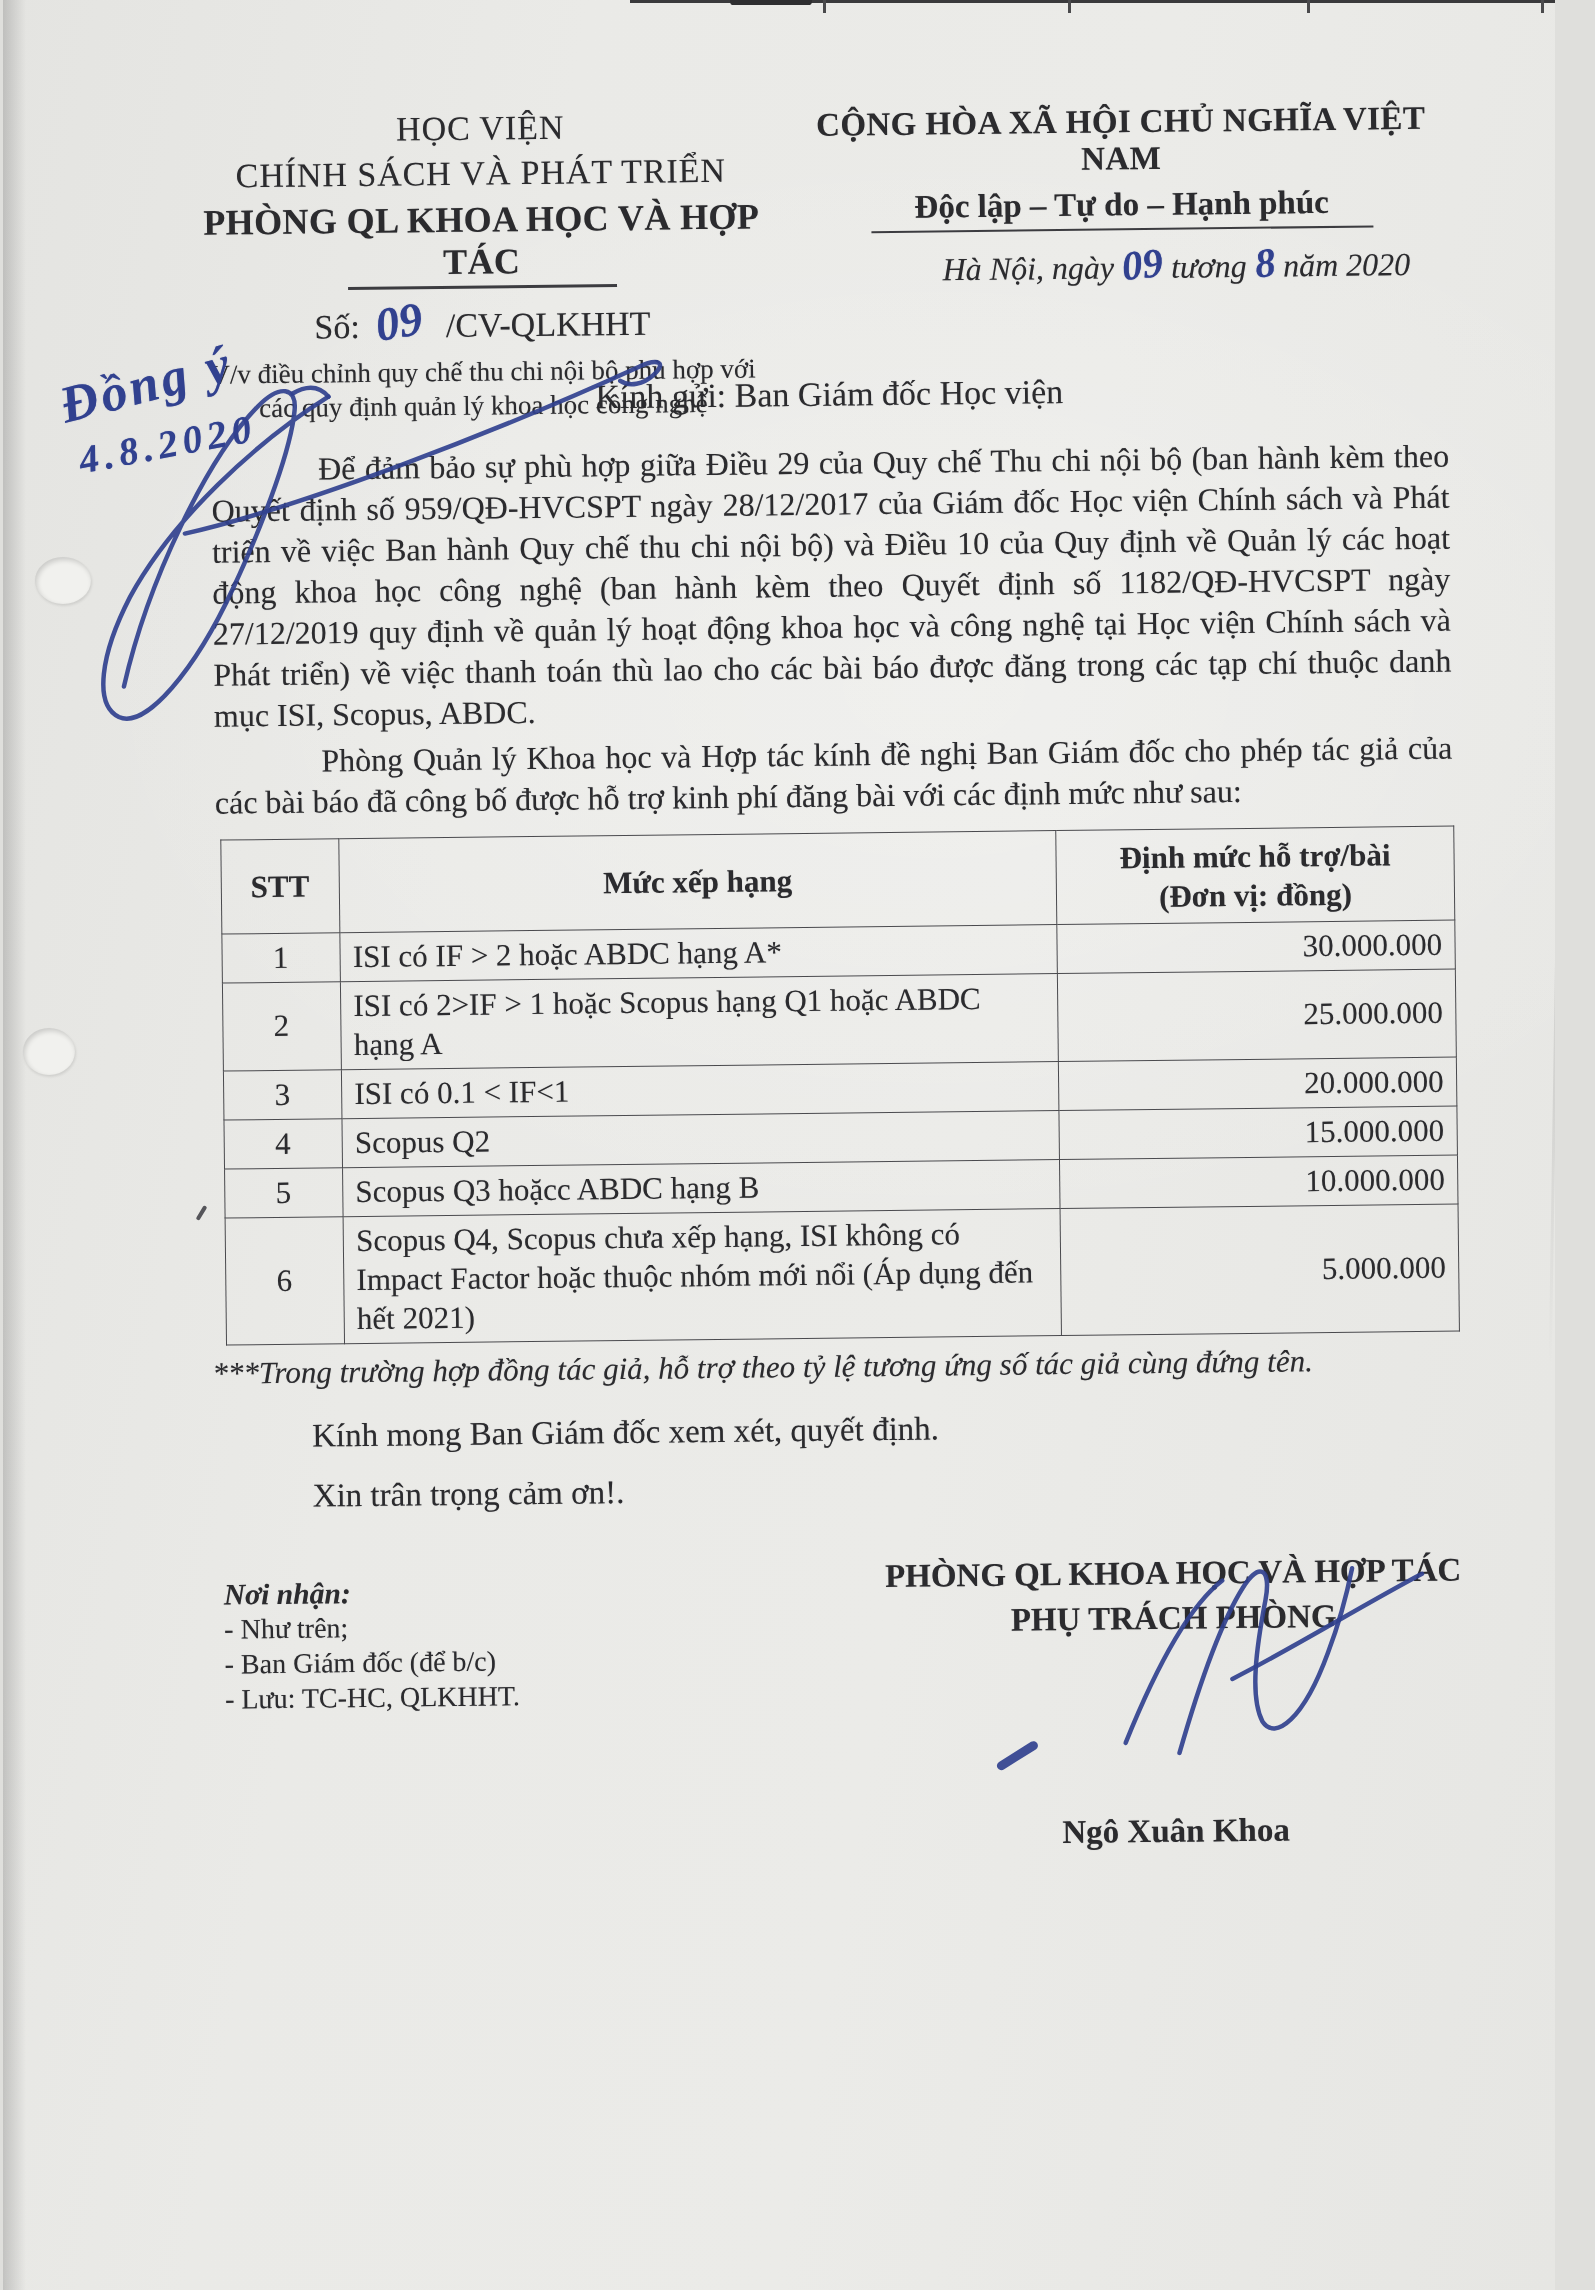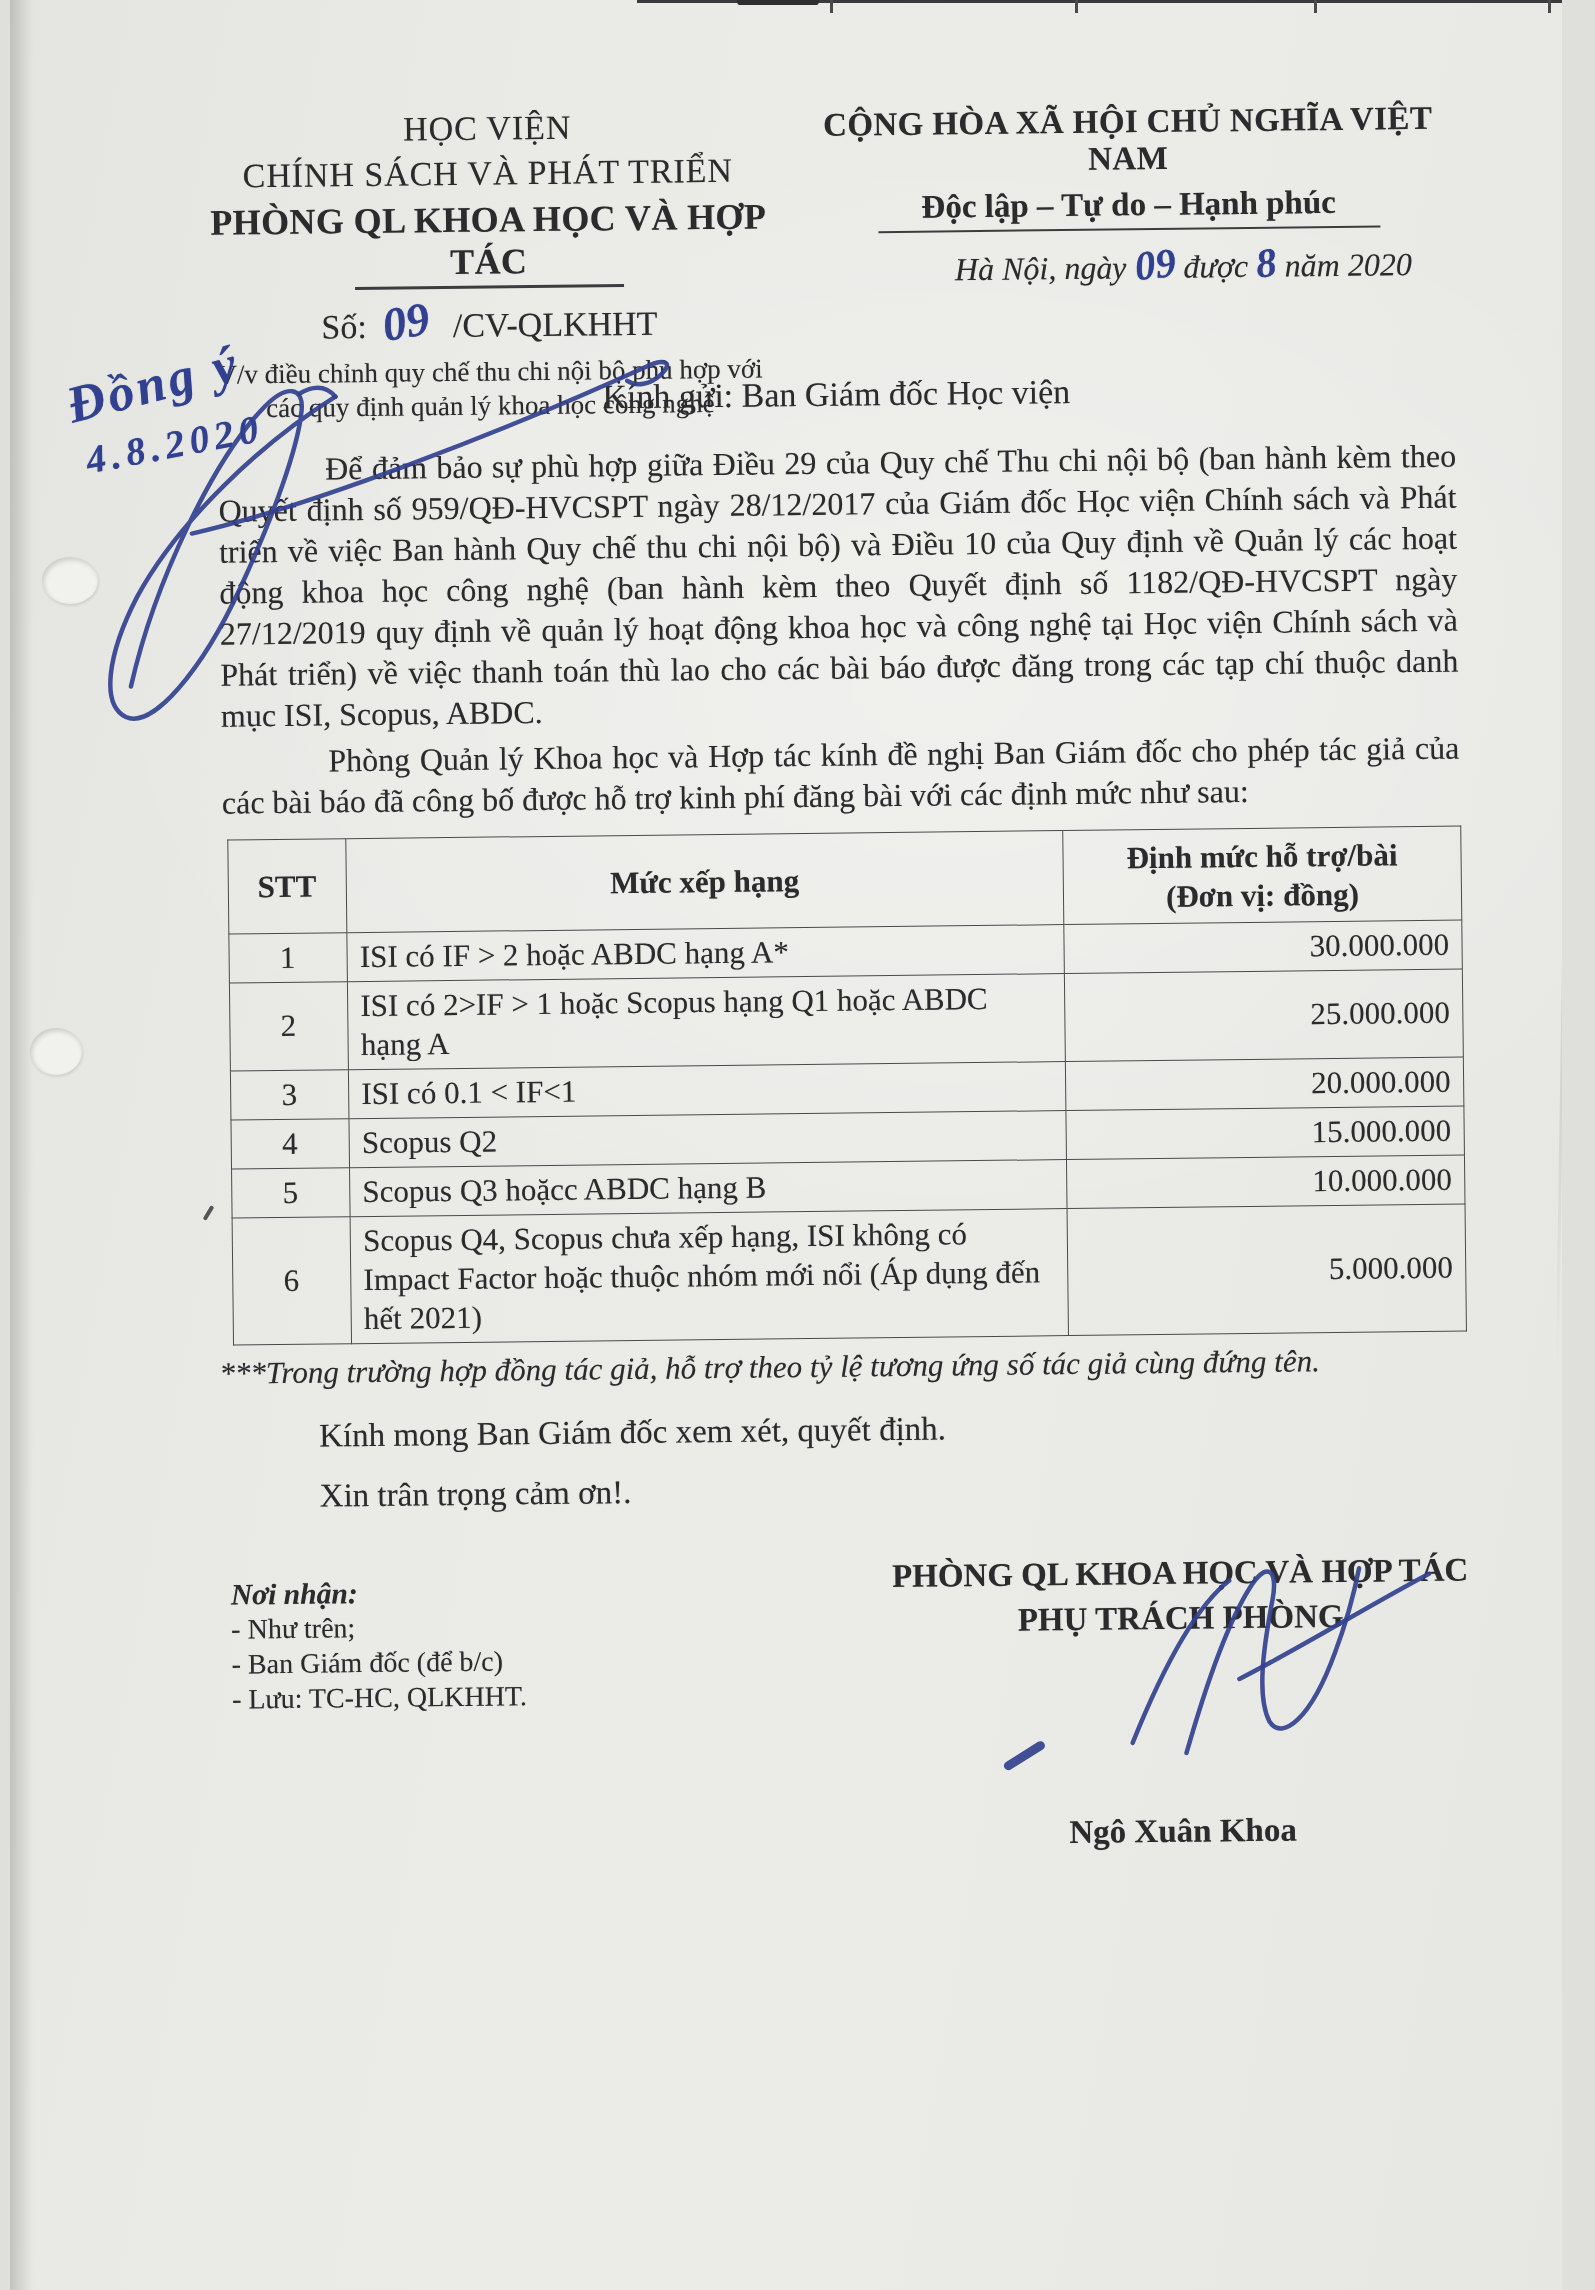--- a/index.html
+++ b/index.html
@@ -3,21 +3,21 @@
 <meta charset="utf-8">
 <style>
   html,body{margin:0;padding:0;}
   body{
     width:1596px;height:2291px;
     background:#dfdfdc;
     font-family:"Liberation Serif","DejaVu Serif",serif;
     overflow:hidden;position:relative;
   }
   .page{
-    position:absolute;left:10px;top:0;width:1552px;height:2291px;
+    position:absolute;left:3px;top:0;width:1552px;height:2291px;
     background:
       radial-gradient(ellipse 1254px 806px at 60% 30%, rgba(255,255,255,0.25), rgba(0,0,0,0) 70%),
       linear-gradient(100deg, #e4e4e1 0%, #eaeae7 30%, #ebebe8 60%, #e6e6e3 100%);
     overflow:hidden;
   }
   .doc{
     position:absolute;left:0;top:0;width:1596px;height:2291px;
     transform:rotate(-0.65deg);
     transform-origin:798px 1075px;
     color:#2b2b2e;
@@ -130,21 +130,21 @@
     </div>
 
     <div class="hdr-right">
       <div class="n1">CỘNG HÒA XÃ HỘI CHỦ NGHĨA VIỆT NAM</div>
       <div class="n2">Độc lập – Tự do – Hạnh phúc</div>
       <div class="hdr-rule-right"></div>
     </div>
     <div class="date-line">
       <span>Hà Nội, ngày</span>
       <span class="hand-digit">09</span>
-      <span>được</span>
+      <span>tương</span>
       <span class="hand-digit">8</span>
       <span>năm 2020</span>
     </div>
 
     <div class="note-approve">Đồng ý</div>
     <div class="note-date">4.8.2020</div>
 
     <div class="salutation">Kính gửi: Ban Giám đốc Học viện</div>
 
     <div class="content">

